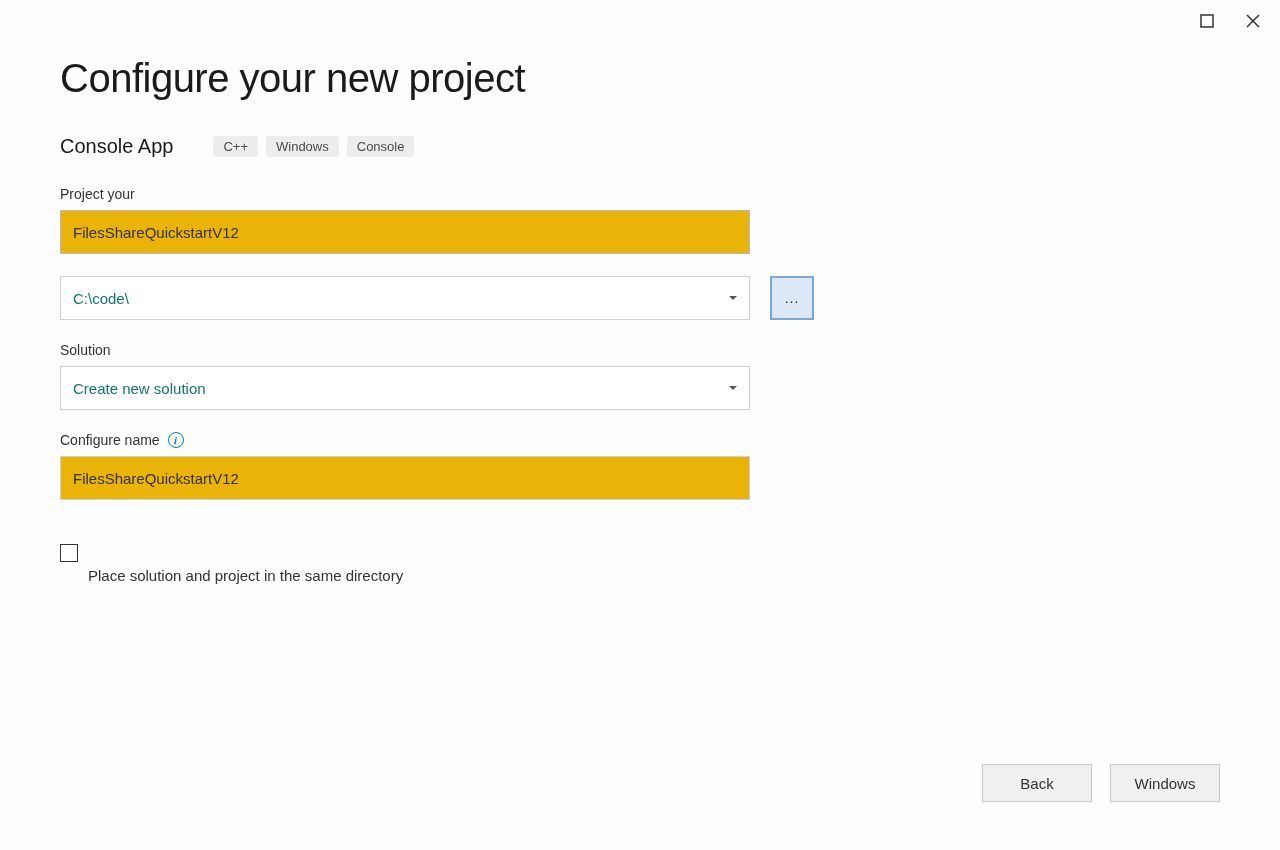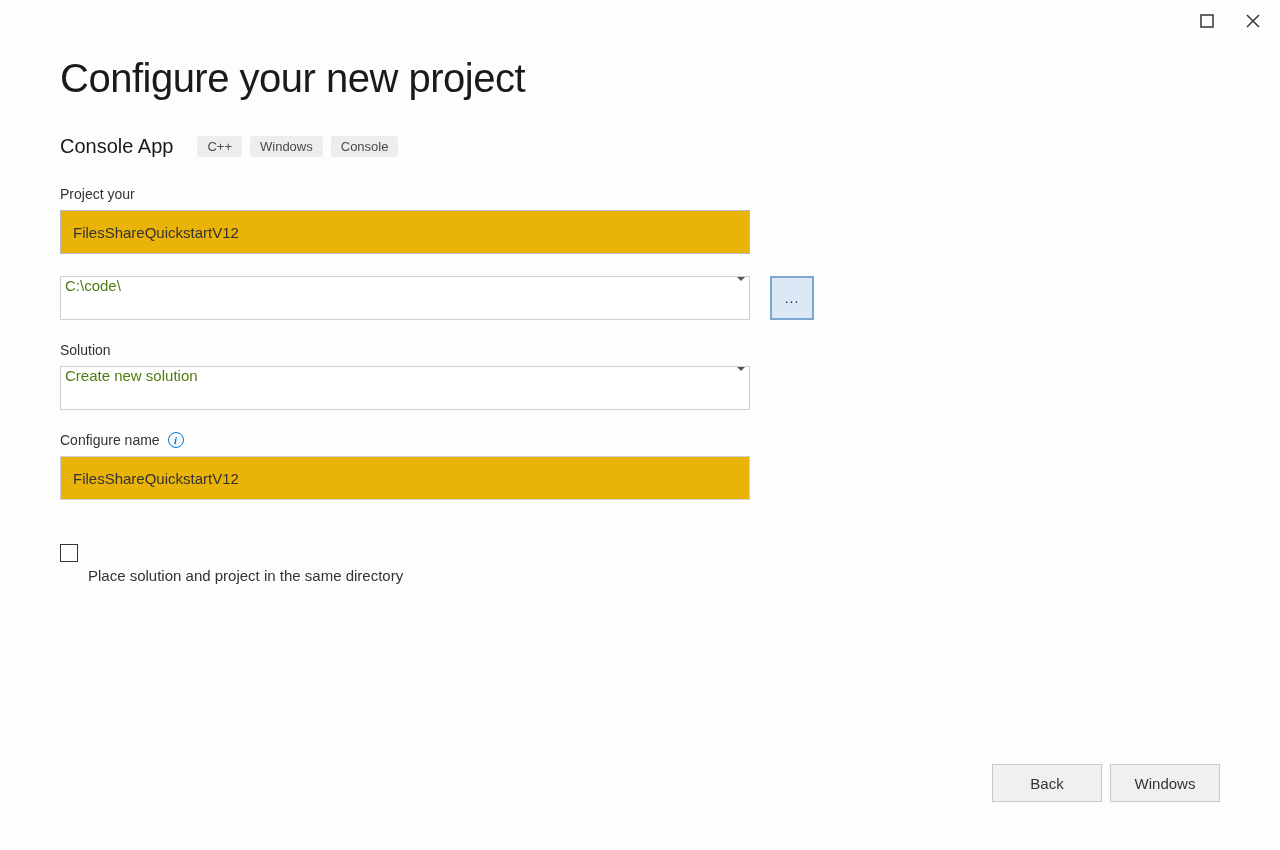--- a/index.html
+++ b/index.html
@@ -31,21 +31,21 @@
     }
     h1 {
       font-size: 40px;
       font-weight: 400;
       letter-spacing: -0.5px;
       margin-bottom: 34px;
     }
     .subtitle-row {
       display: flex;
       align-items: center;
-      gap: 24px;
+      gap: 40px;
       margin-bottom: 28px;
     }
     .subtitle {
       font-size: 20px;
       font-weight: 400;
     }
     .tags {
       display: flex;
       gap: 8px;
     }
@@ -84,25 +84,25 @@
     .location-row {
       display: flex;
       align-items: center;
       gap: 20px;
     }
     .combo-box {
       width: 690px;
       height: 44px;
       border: 1px solid #cfcfd6;
       background: #fff;
-      padding: 0 4px;
-      font-size: 15px;
-      color: #4d7c0f;
-      display: flex;
-      align-items: flex-start;
+      padding: 0 12px;
+      font-size: 15px;
+      color: #0f766e;
+      display: flex;
+      align-items: center;
       justify-content: space-between;
       cursor: pointer;
     }
     .dropdown-arrow {
       width: 0;
       height: 0;
       border-left: 4px solid transparent;
       border-right: 4px solid transparent;
       border-top: 4px solid #555;
     }
@@ -149,21 +149,21 @@
     .checkbox-label {
       font-size: 15px;
       color: #333;
       margin-top: 45px;
     }
     .footer {
       position: absolute;
       bottom: 48px;
       right: 60px;
       display: flex;
-      gap: 8px;
+      gap: 18px;
       padding-left: 32px;
     }
     .footer-button {
       width: 110px;
       height: 38px;
       border: 1px solid #c8c8c8;
       background: #f0f0f0;
       font-size: 15px;
       color: #333;
       font-family: inherit;

